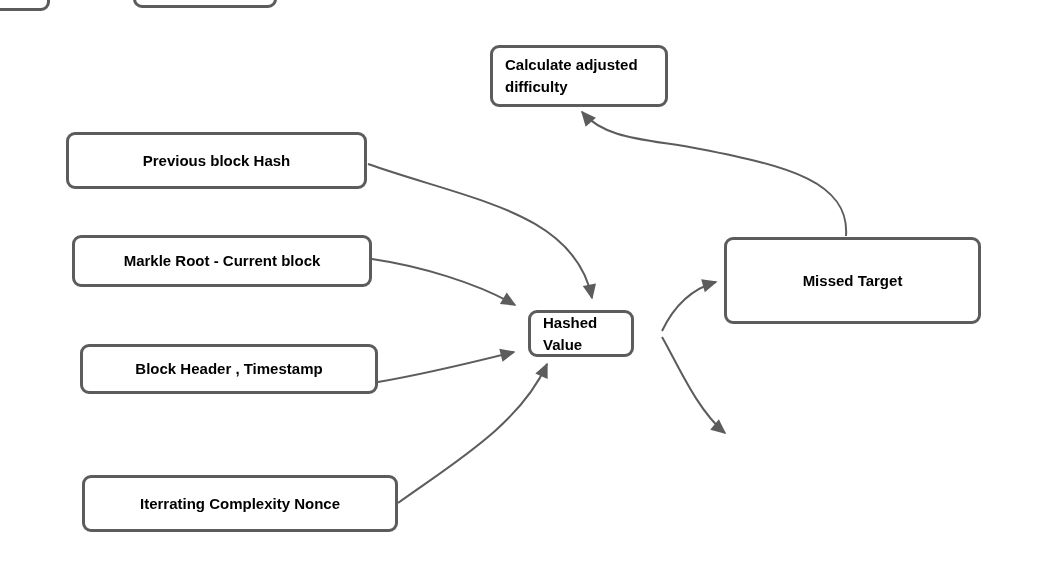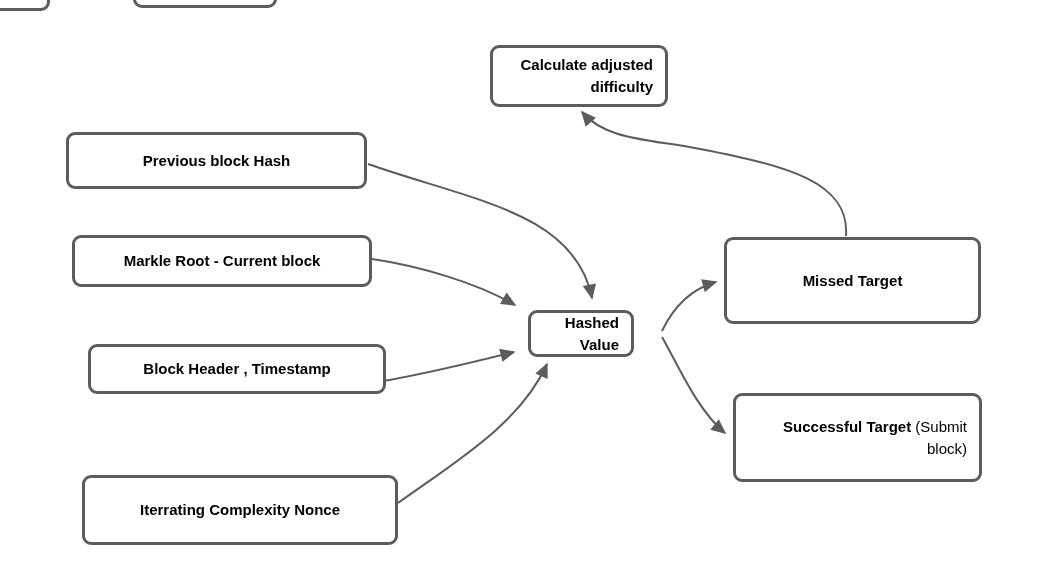--- a/index.html
+++ b/index.html
@@ -30,21 +30,21 @@
   }
   .node {
     position: absolute;
     box-sizing: border-box;
     background: #ffffff;
     border: 3px solid #5c5c5c;
     border-radius: 9px;
     display: flex;
     align-items: center;
     justify-content: center;
-    text-align: right;
+    text-align: left;
     font-weight: bold;
     font-size: 15px;
     line-height: 1.45;
     color: #000000;
     padding: 4px 12px;
   }
   .node .regular {
     font-weight: normal;
   }
   .partial {
@@ -84,35 +84,30 @@
   </div>
 
   <div class="node" style="left:72px; top:235px; width:300px; height:52px;">
     <span>Markle Root - Current block</span>
   </div>
 
   <div class="node" style="left:66px; top:132px; width:301px; height:57px;">
     <span>Previous block Hash</span>
   </div>
 
-  <div class="node" style="left:80px; top:344px; width:298px; height:50px;margin-left:8px;">
+  <div class="node" style="left:80px; top:344px; width:298px; height:50px;">
     <span>Block Header , Timestamp</span>
   </div>
 
-  <div class="node" style="left:82px; top:475px; width:316px; height:70px;">
+  <div class="node" style="left:82px; top:475px; width:316px; height:57px;">
     <span>Iterrating Complexity Nonce</span>
   </div>
 
   <div class="node" style="left:528px; top:310px; width:106px; height:47px;">
     <span>Hashed Value</span>
   </div>
 
   <div class="node" style="left:724px; top:237px; width:257px; height:87px;">
     <span>Missed Target</span>
   </div>
 
-  <div class="node" style="left:733px; top:393px; width:249px; height:89px;">
-    <span>
-      <span>Successful Target</span><span class="regular"> (Submit block)</span>
-    </span>
-  </div>
 
 </div>
 
 </body></html>

